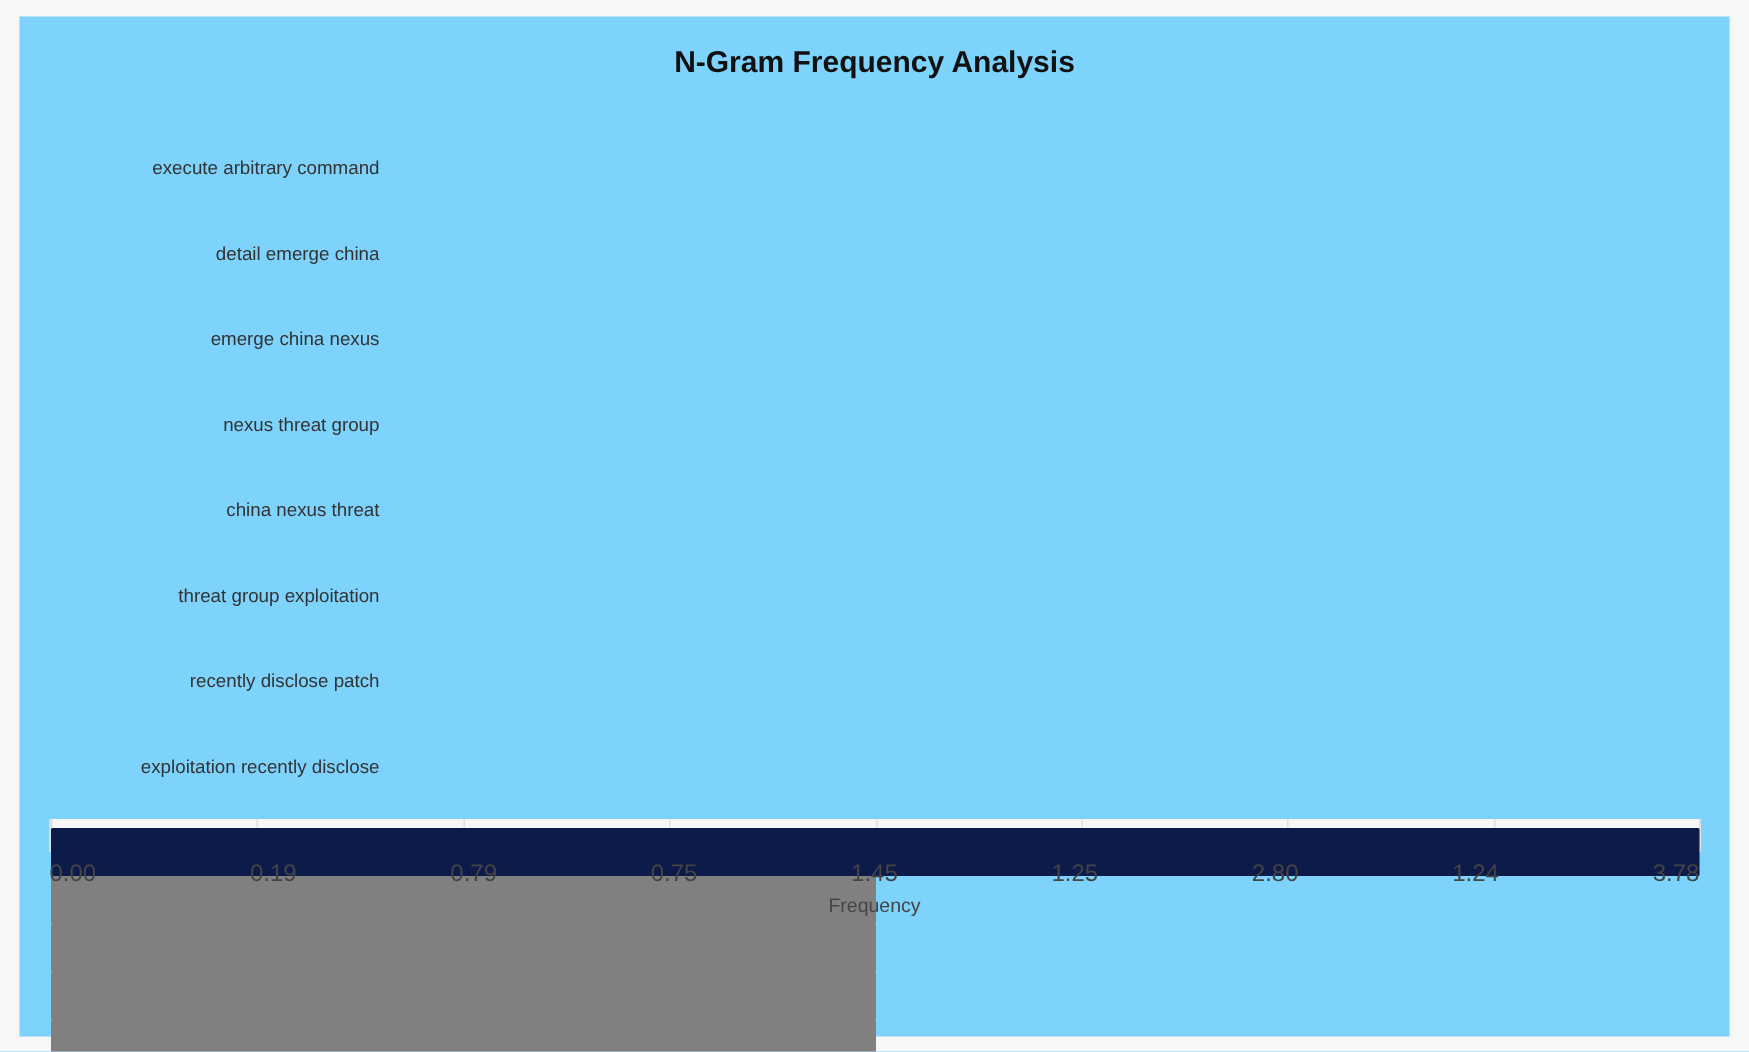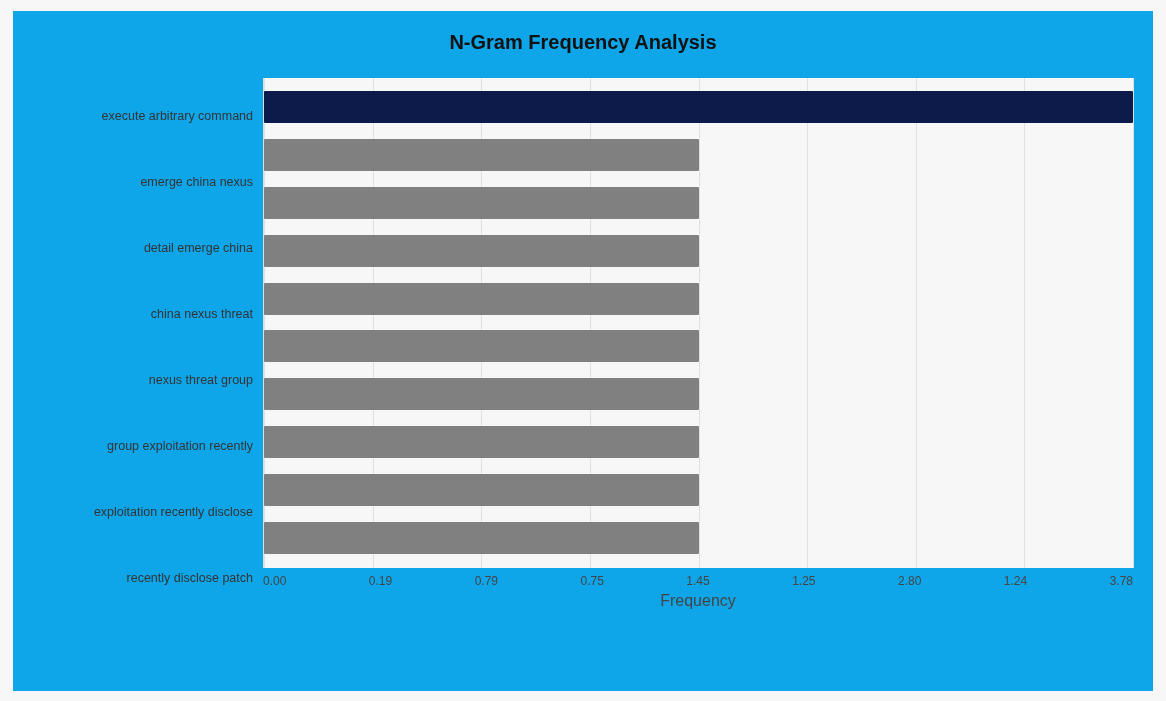--- a/index.html
+++ b/index.html
@@ -6,36 +6,36 @@
     body {
       background: #f7f7f7;
       font-family: Arial, sans-serif;
       width: 1166px;
       height: 701px;
       display: flex;
       align-items: center;
       justify-content: center;
     }
     .chart-container {
-      background: #0ea5e9;
+      background: #7dd3fc;
       width: 1140px;
       height: 680px;
       padding: 20px 20px 60px 20px;
       position: relative;
     }
     .chart-title {
       text-align: center;
       font-size: 20px;
       font-weight: bold;
       color: #111;
       margin-bottom: 24px;
     }
     .chart-area {
       display: flex;
-      flex-direction: row;
+      flex-direction: column;
       width: 100%;
       height: calc(100% - 60px);
     }
     .y-axis {
       display: flex;
       flex-direction: column;
       justify-content: space-around;
       align-items: flex-end;
       width: 230px;
       padding-right: 10px;
@@ -99,46 +99,46 @@
       height: 50px;
       position: relative;
       margin-left: 0;
     }
     .x-ticks {
       display: flex;
       justify-content: space-between;
       padding-top: 6px;
     }
     .x-tick {
-      font-size: 12px;
+      font-size: 16px;
       color: #444;
       text-align: center;
     }
     .x-axis-label {
       text-align: center;
-      font-size: 16px;
+      font-size: 13px;
       color: #444;
       margin-top: 4px;
     }
   </style>
 </head>
 <body>
 
 <div class="chart-container">
   <div class="chart-title">N-Gram Frequency Analysis</div>
   <div class="chart-area">
     <div class="y-axis" id="y-axis">
         <div class="y-label">execute arbitrary command</div>
+        <div class="y-label">detail emerge china</div>
         <div class="y-label">emerge china nexus</div>
-        <div class="y-label">detail emerge china</div>
+        <div class="y-label">nexus threat group</div>
         <div class="y-label">china nexus threat</div>
-        <div class="y-label">nexus threat group</div>
-        <div class="y-label">group exploitation recently</div>
+        <div class="y-label">threat group exploitation</div>
+        <div class="y-label">recently disclose patch</div>
         <div class="y-label">exploitation recently disclose</div>
-        <div class="y-label">recently disclose patch</div>
       </div>
     <div class="plot-area">
       <div class="bars-wrapper" id="bars-wrapper">
 
       <div class="grid-line" style="left: 0%;"></div>
           <div class="grid-line" style="left: 12.5%;"></div>
           <div class="grid-line" style="left: 25%;"></div>
           <div class="grid-line" style="left: 37.5%;"></div>
           <div class="grid-line" style="left: 50%;"></div>
           <div class="grid-line" style="left: 62.5%;"></div>

